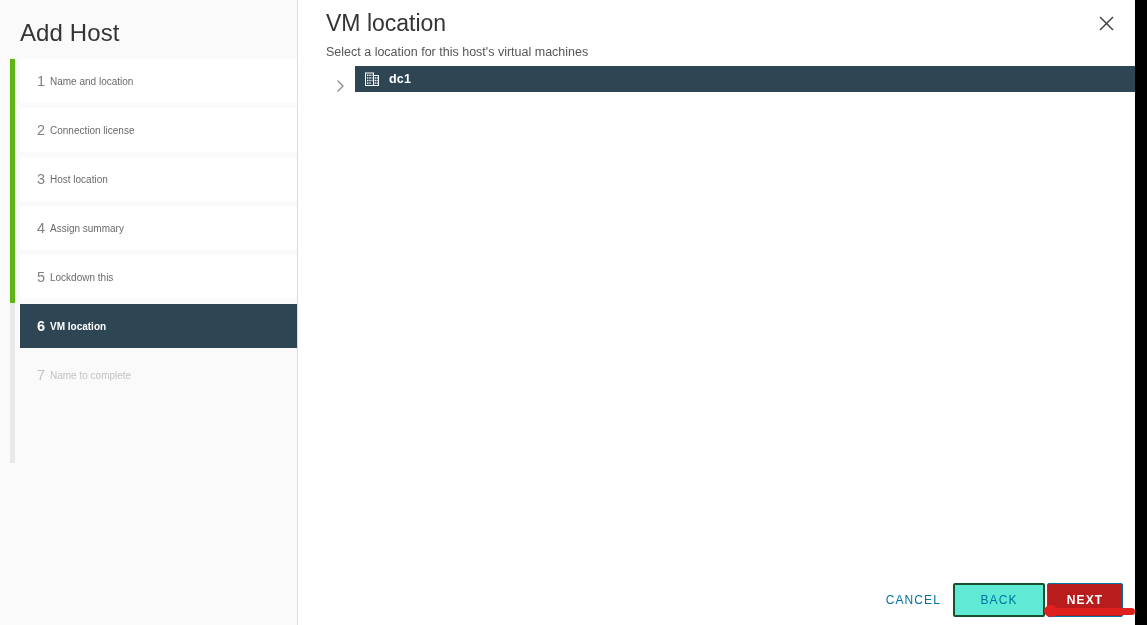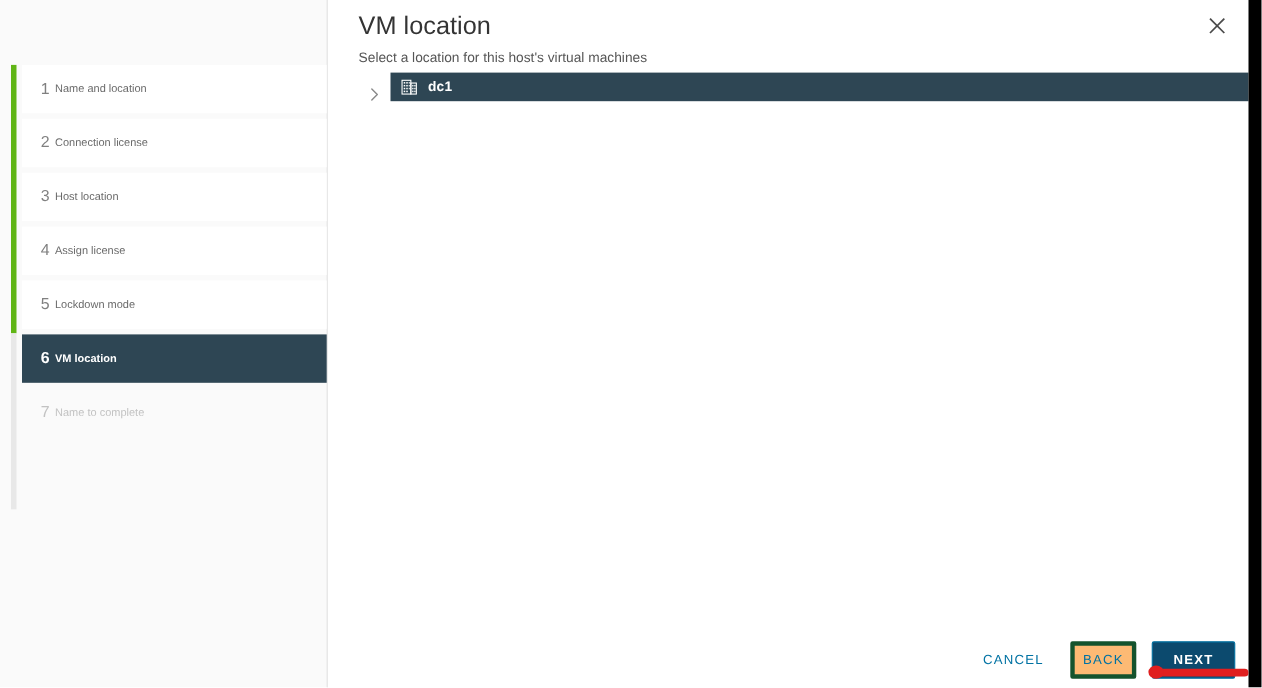--- a/index.html
+++ b/index.html
@@ -173,21 +173,21 @@
     letter-spacing: 0.2px;
   }
 
   
   #footer {
     position: absolute;
     right: 12px;
     bottom: 8px;
     display: flex;
     align-items: center;
-    gap: 14px;
+    gap: 2px;
     justify-content: center;
   }
   .btn {
     font-family: "Liberation Sans", sans-serif;
     font-size: 12px;
     letter-spacing: 1.1px;
     font-weight: normal;
     height: 34px;
     cursor: pointer;
     border-radius: 2px;
@@ -195,27 +195,27 @@
     align-items: center;
     justify-content: center;
   }
   .btn-link {
     background: transparent;
     border: none;
     color: #0072a3;
     padding: 0 10px;
   }
   .btn-outline {
-    background: #fdba74;
-    border: 4px solid #14532d;
+    background: #5eead4;
+    border: 2px solid #14532d;
     color: #0072a3;
-    width: 60px;
+    width: 92px;
   }
   .btn-primary {
-    background: #0c4a6e;
+    background: #b91c1c;
     border: 1px solid #0072a3;
     color: #ffffff;
     font-weight: bold;
     width: 76px;
   }
 
   
   #right-strip {
     position: absolute;
     left: 1135px; top: 0;
@@ -241,20 +241,21 @@
     background: #e01f1f;
     border-radius: 50%;
   }
 </style>
 </head>
 <body>
 
 <div id="wizard">
 
   <div id="sidebar">
+    <h1 id="wizard-title">Add Host</h1>
 
     <div id="steps">
       <div class="rail rail-done"></div>
       <div class="rail rail-todo"></div>
 
       <div class="step">
         <span class="num">1</span>
         <span class="lbl">Name and location</span>
       </div>
 
@@ -263,26 +264,26 @@
         <span class="lbl">Connection license</span>
       </div>
 
       <div class="step">
         <span class="num">3</span>
         <span class="lbl">Host location</span>
       </div>
 
       <div class="step">
         <span class="num">4</span>
-        <span class="lbl">Assign license</span>
+        <span class="lbl">Assign summary</span>
       </div>
 
       <div class="step">
         <span class="num">5</span>
-        <span class="lbl">Lockdown mode</span>
+        <span class="lbl">Lockdown this</span>
       </div>
 
       <div class="step active">
         <span class="num">6</span>
         <span class="lbl">VM location</span>
       </div>
 
       <div class="step disabled">
         <span class="num">7</span>
         <span class="lbl">Name to complete</span>

